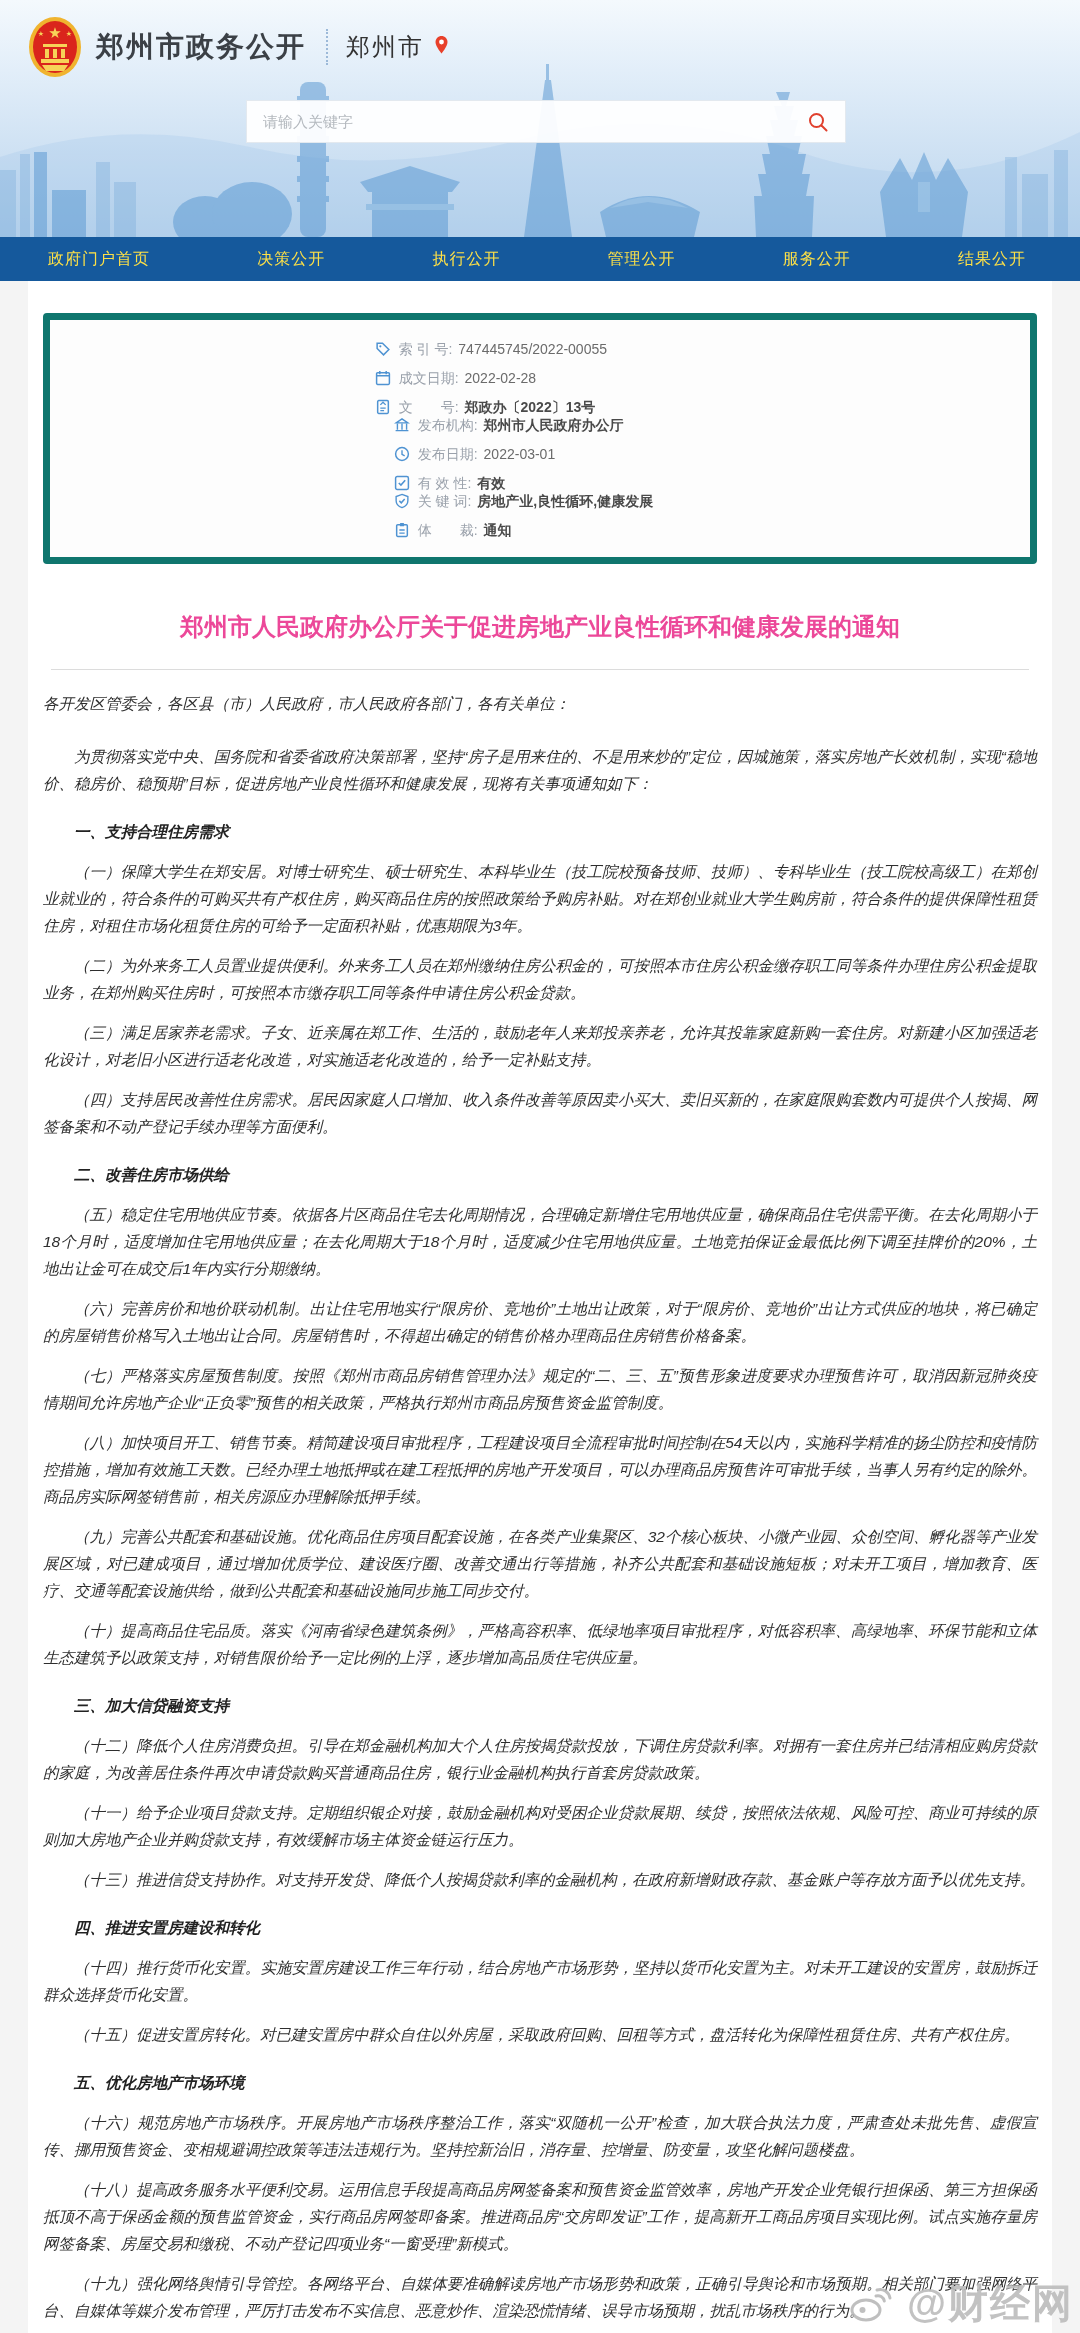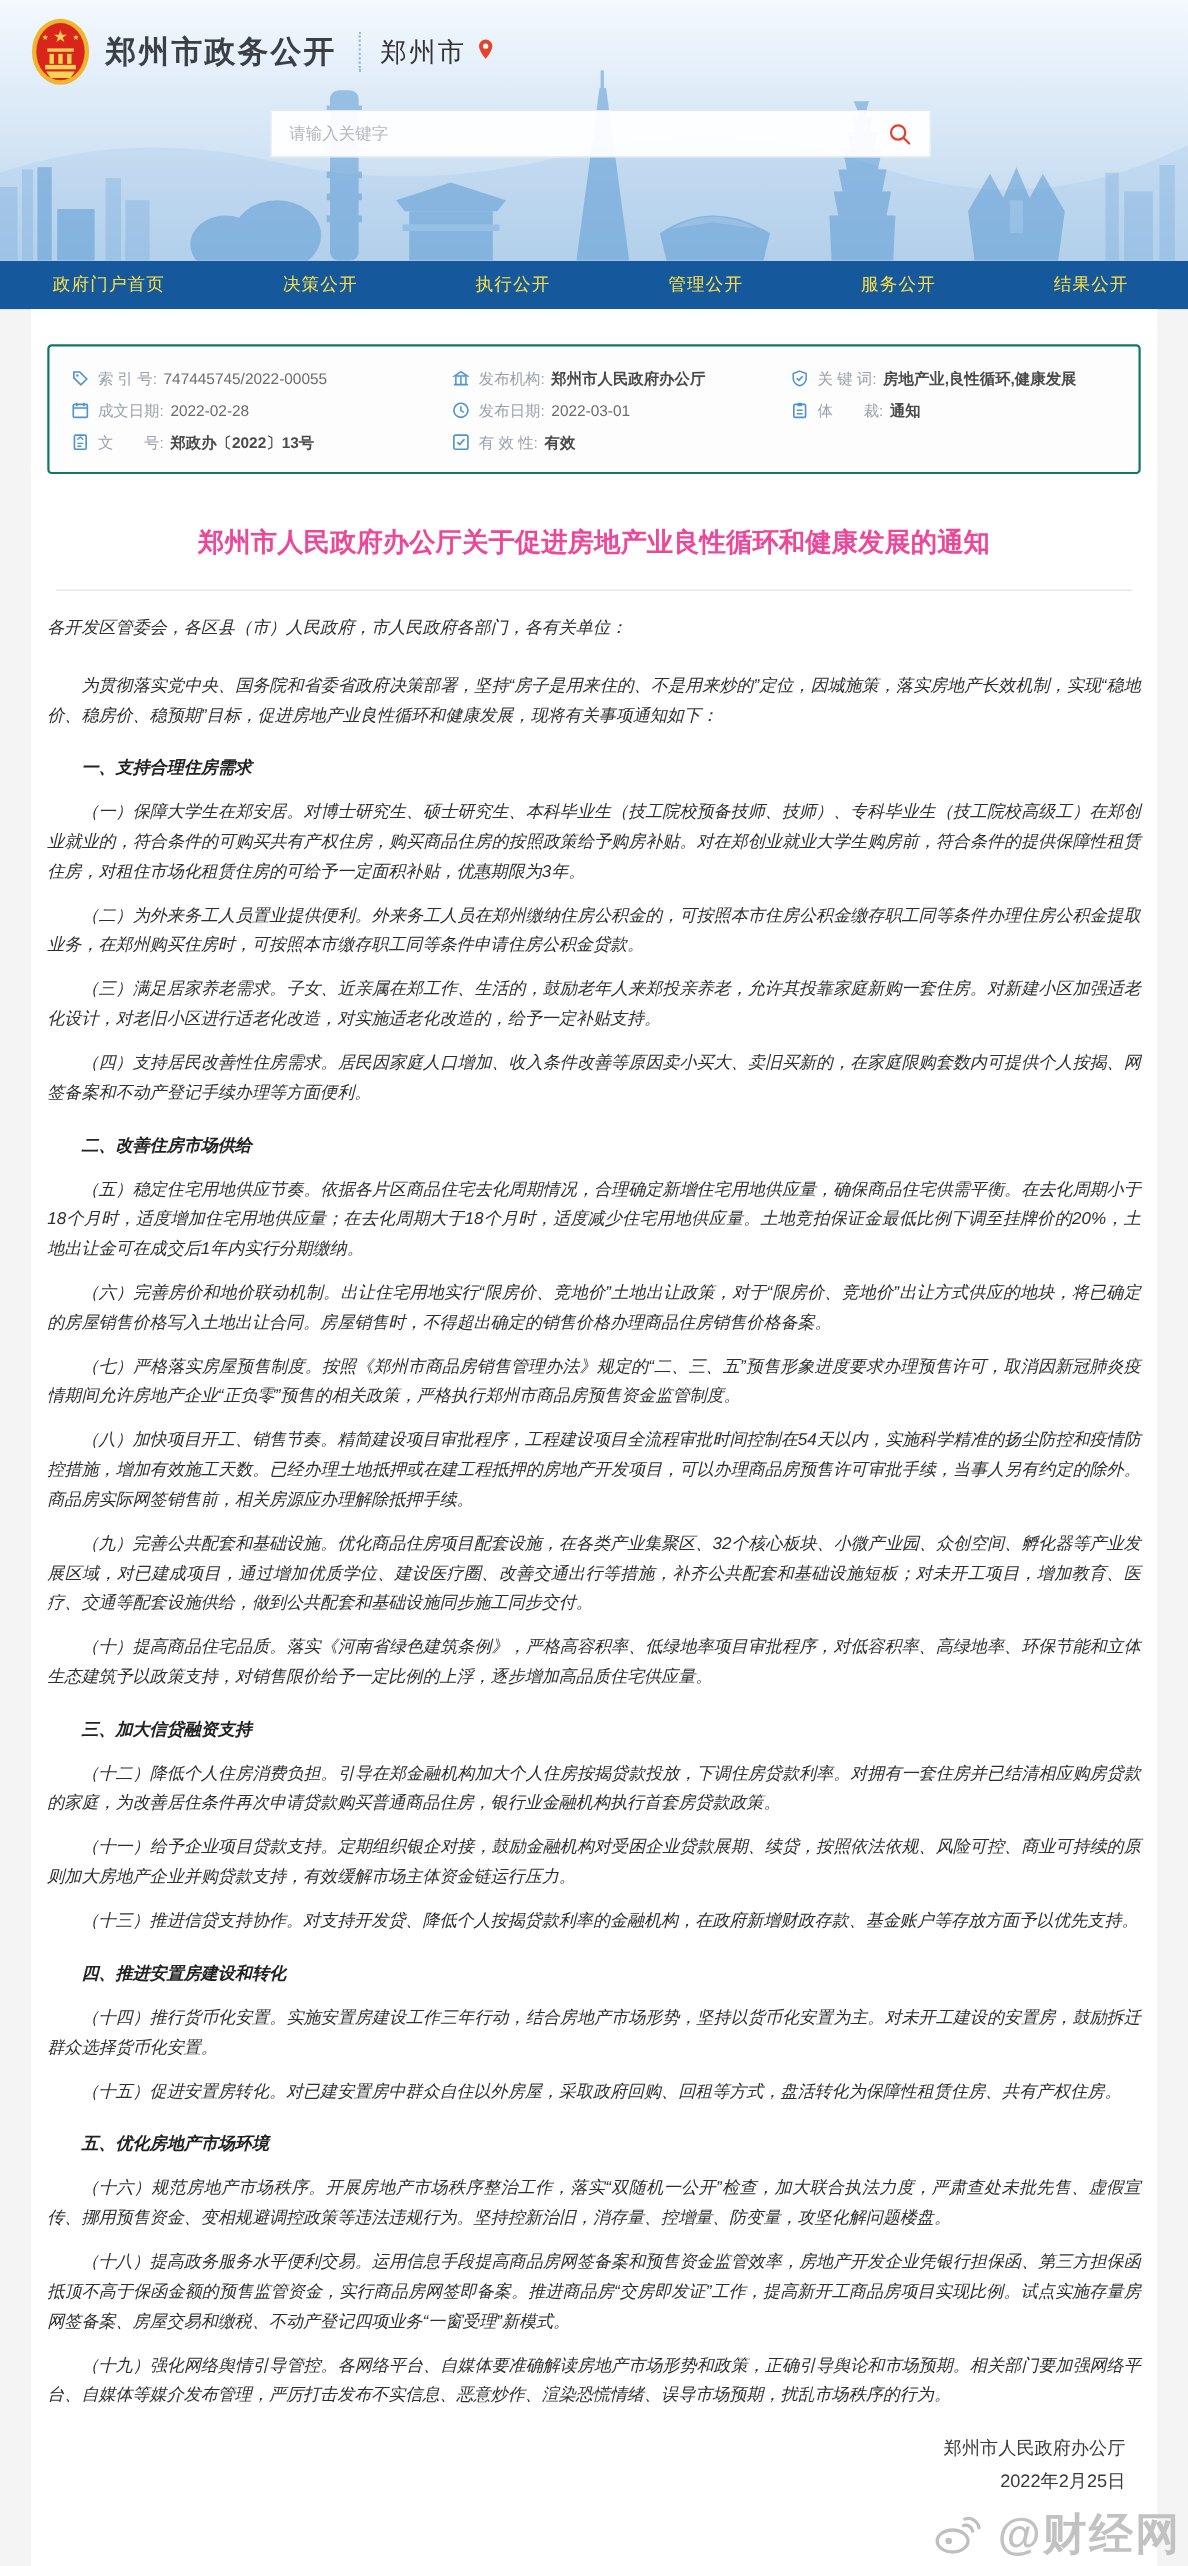--- a/index.html
+++ b/index.html
@@ -53,23 +53,23 @@
   }
   .nav-item { color:#fde047; font-size:16px; letter-spacing:1px; cursor:pointer; white-space:nowrap; }
 
   
   .sheet {
     position:relative; margin:0 28px; background:#fff;
     min-height:2052px; padding:32px 15px 26px;
   }
 
   .meta-card {
-    border:2px solid #0f766e; background:#fdfdfd; border-radius:4px;
+    border:7px solid #0f766e; background:#fdfdfd; border-radius:4px;
     padding:20px 8px 18px 20px;
-    display:flex; align-items:flex-start;
+    display:flex; align-items:center;flex-direction:column;
   }
   .meta-col { display:flex; flex-direction:column; gap:11px; }
   .meta-col-0 { width:36%; }
   .meta-col-1 { width:32%; }
   .meta-col-2 { width:32%; }
   .meta-item { display:flex; align-items:flex-start; font-size:14px; line-height:18px; }
   .meta-icon { width:16px; height:16px; margin:1px 8px 0 0; flex:none; display:inline-flex; }
   .meta-label { color:#9aa1ab; white-space:pre; margin-right:6px; flex:none; }
   .meta-value { color:#6b6b6b; }
   .meta-value.strong { color:#4a4a4a; font-weight:bold; }

